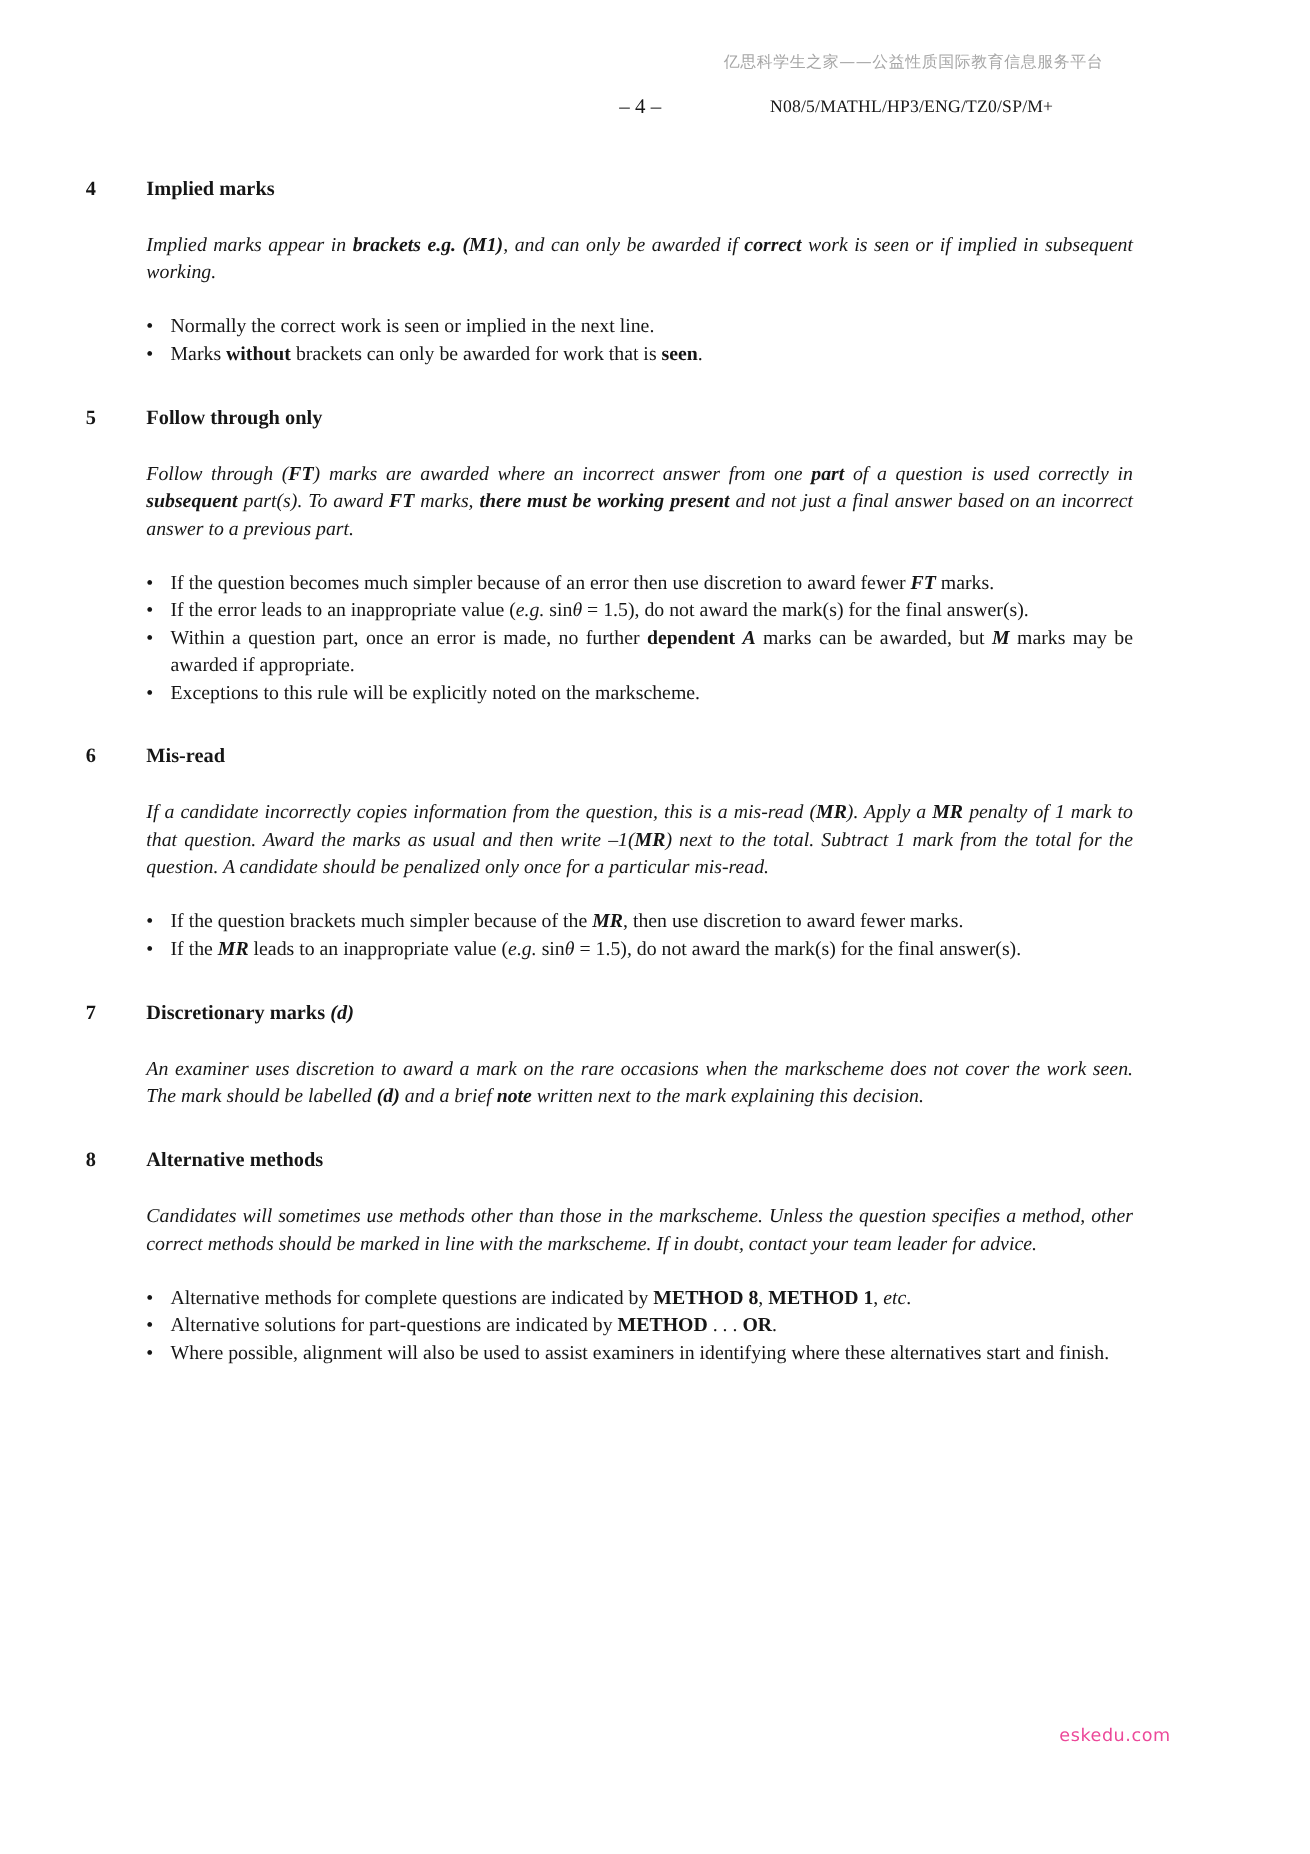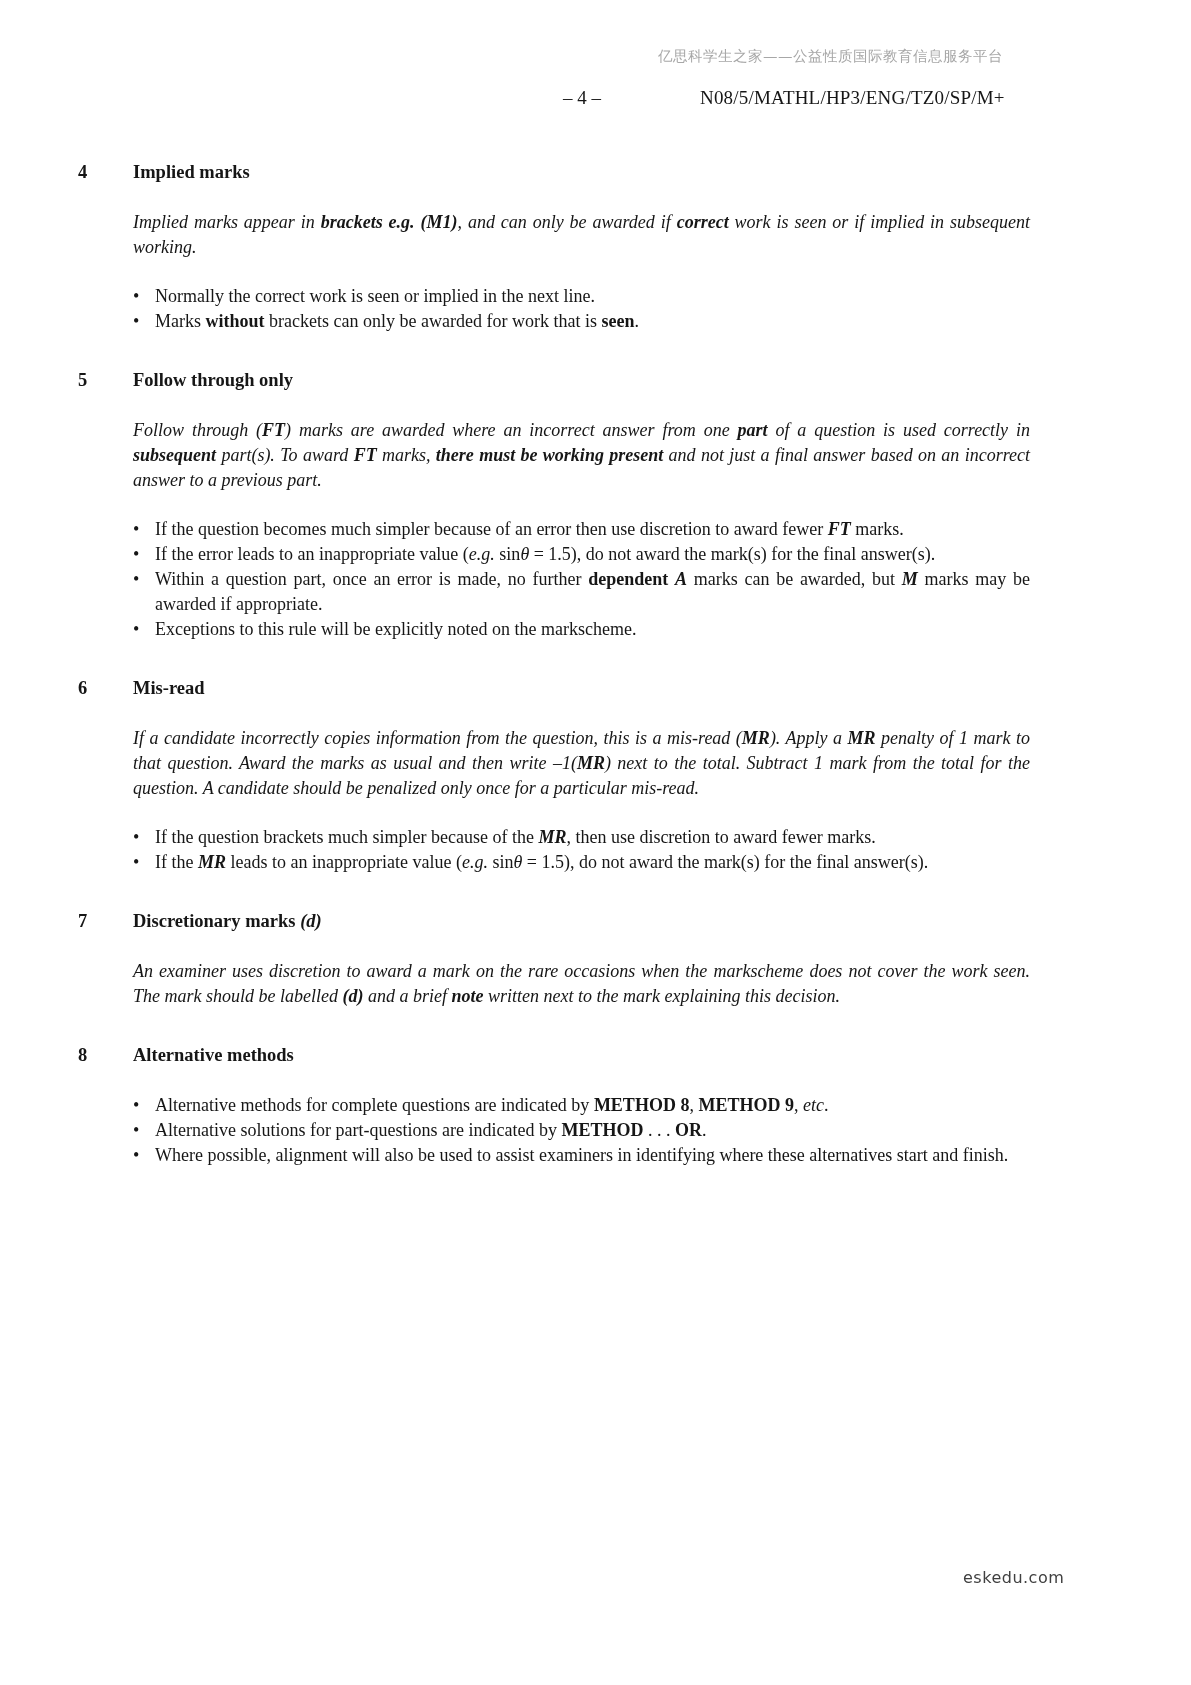--- a/index.html
+++ b/index.html
@@ -19,21 +19,21 @@
     font-size: 14.5px; letter-spacing: 0.5px;
     color: #a7a7a7;
     font-family: "DejaVu Sans", sans-serif;
   }
   .page-number {
     position: absolute; top: 86px; left: 563px;
     font-size: 19px; line-height: 24px;
   }
   .doc-code {
     position: absolute; top: 86px; left: 700px;
-    font-size: 19px; line-height: 24px;
+    font-size: 16px; line-height: 24px;
     letter-spacing: 0.2px;
   }
 
   .content {
     position: absolute; top: 160px; left: 78px;
     width: 952px;
   }
 
   .section { margin-bottom: 34px; }
   .sec-head {
@@ -57,21 +57,21 @@
     font-size: 18px; line-height: 25px;
   }
   .bullet-marker { flex: none; width: 22px; }
   .bullet-text { flex: 1; text-align: justify; }
 
   .b { font-weight: bold; }
   .i { font-style: italic; margin-top: 32px; }
 
   .footer-watermark {
     position: absolute; top: 1568px; left: 963px;
-    font-size: 16px; color: #404040;
+    font-size: 16px; color: #ec4899;
     font-family: "DejaVu Sans", sans-serif;
     letter-spacing: 0.5px;
   }
 </style>
 </head>
 <body>
 
 <div class="page">
   <div class="watermark-cn">亿思科学生之家——公益性质国际教育信息服务平台</div>
   <div class="page-number">– 4 –</div>
@@ -147,24 +147,25 @@
     </div>
     <p class="sec-para"><span class="i">An examiner uses discretion to award a mark on the rare occasions when the markscheme does not cover the work seen.  The mark should be labelled </span><span class="b i">(d)</span><span class="i"> and a brief </span><span class="b i">note</span><span class="i"> written next to the mark explaining this decision.</span></p>
 
   </section>
 
   <section class="section">
     <div class="sec-head">
       <span class="sec-num">8</span>
       <span class="sec-title"><span class="b">Alternative methods</span></span>
     </div>
+    <p class="sec-para"><span class="i">Candidates will sometimes use methods other than those in the markscheme.  Unless the question specifies a method, other correct methods should be marked in line with the markscheme.  If in doubt, contact your team leader for advice.</span></p>
     <ul class="bullets">
           <li>
             <span class="bullet-marker">•</span>
-            <span class="bullet-text"><span>Alternative methods for complete questions are indicated by </span><span class="b">METHOD 8</span><span>, </span><span class="b">METHOD 9</span><span>, </span><span class="i">etc</span><span>.</span></span>
+            <span class="bullet-text"><span>Alternative methods for complete questions are indicated by </span><span class="b">METHOD 8</span><span>, </span><span class="b">METHOD 1</span><span>, </span><span class="i">etc</span><span>.</span></span>
           </li>
           <li>
             <span class="bullet-marker">•</span>
             <span class="bullet-text"><span>Alternative solutions for part-questions are indicated by </span><span class="b">METHOD</span><span> . . . </span><span class="b">OR</span><span>.</span></span>
           </li>
           <li>
             <span class="bullet-marker">•</span>
             <span class="bullet-text"><span>Where possible, alignment will also be used to assist examiners in identifying where these alternatives start and finish.</span></span>
           </li>
         </ul>

